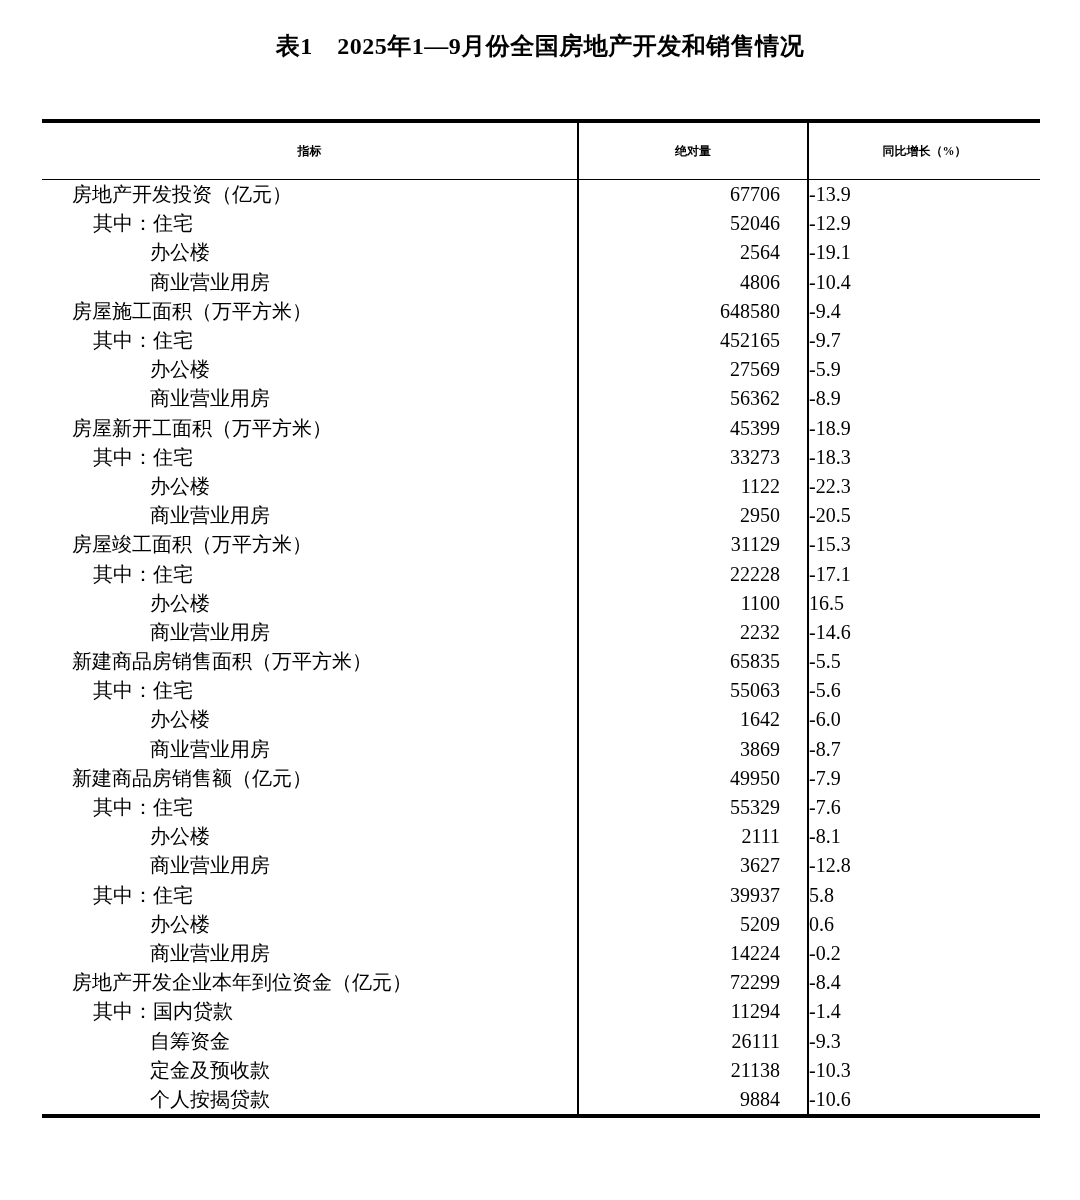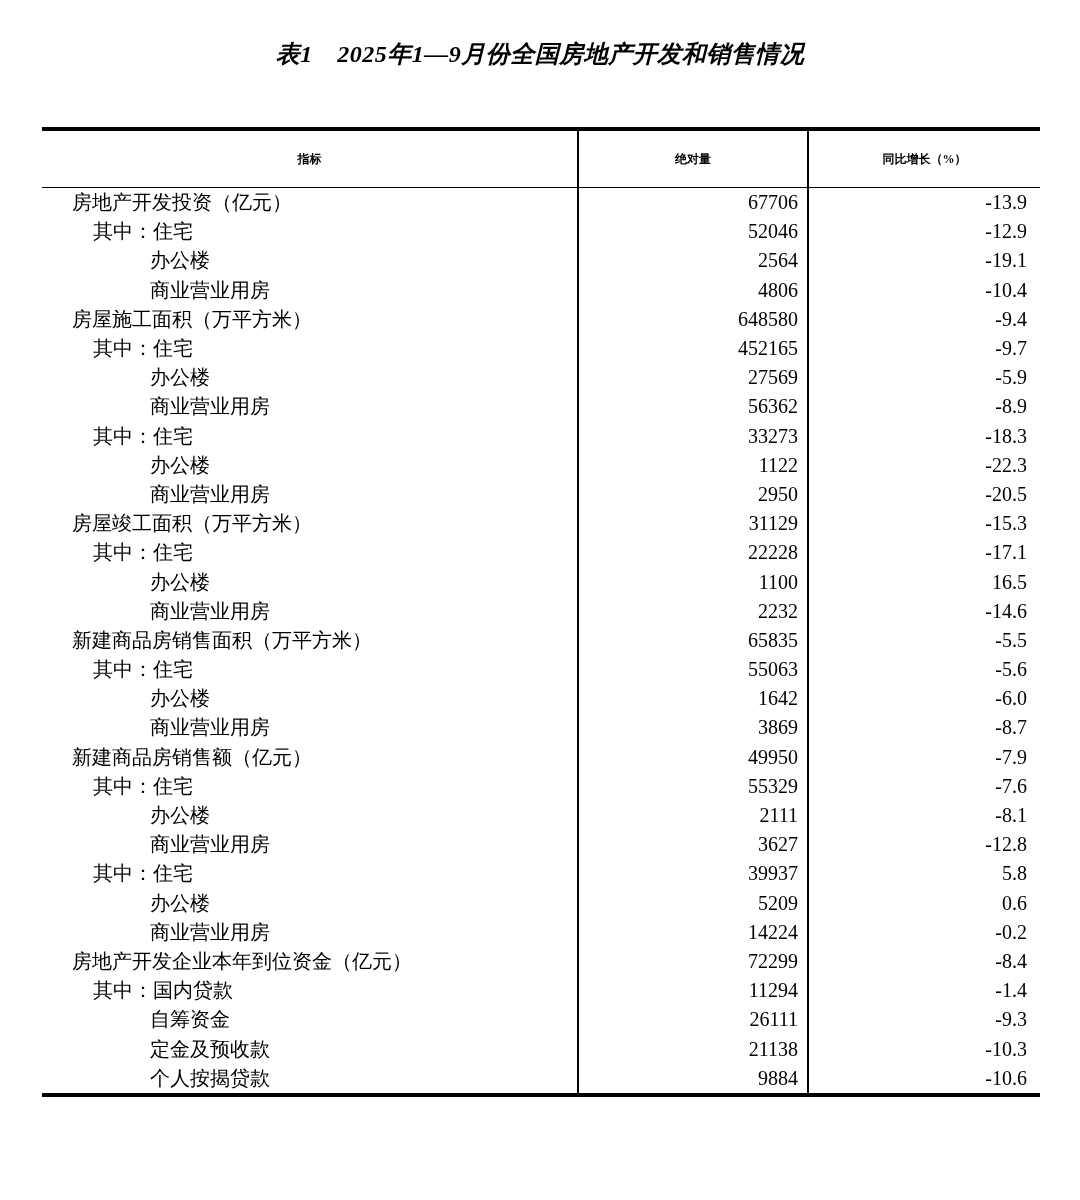--- a/index.html
+++ b/index.html
@@ -10,29 +10,28 @@
     font-family: "Liberation Serif", "DejaVu Serif", serif;
   }
   .page {
     position: relative;
     width: 1080px;
     height: 1200px;
     background: #ffffff;
     overflow: hidden;
   }
   .title {
-    margin: 16px;
+    margin: 8px;
     padding-top: 22px;
     height: 32px;
     line-height: 32px;
     text-align: center;
     font-size: 24px;
     font-weight: bold;
     letter-spacing: 0.5px;
-    font-style: italic;
   }
   table.stats-table {
     border-collapse: collapse;
     table-layout: fixed;
     width: 998px;
     margin: 57px 0 0 42px;
     border-top: 4px solid #000;
     border-bottom: 4px solid #000;
   }
   col.c-indicator { width: 536px; }
@@ -52,22 +51,22 @@
     font-size: 20px;
     vertical-align: middle;
     padding: 0;
     white-space: nowrap;
     overflow: hidden;
   }
   .b-left { border-left: 2px solid #000; }
   td.cell-label.indent-0 { padding-left: 30px; }
   td.cell-label.indent-1 { padding-left: 51px; }
   td.cell-label.indent-2 { padding-left: 108px; }
-  td.cell-abs { text-align: right; padding-right: 9px; }
-  td.cell-yoy { text-align: right; padding-right: 13px; margin-left: 8px; }
+  td.cell-abs { text-align: right; padding-right: 27px; }
+  td.cell-yoy { text-align: left; padding-right: 13px; margin-left: 8px; }
 </style>
 </head>
 <body>
 
 <div class="page">
 
   <h1 class="title">表1　2025年1—9月份全国房地产开发和销售情况</h1>
 
   <table class="stats-table">
     <colgroup>
@@ -117,20 +116,25 @@
           <td class="cell-label indent-2">办公楼</td>
           <td class="cell-abs b-left">27569</td>
           <td class="cell-yoy b-left">-5.9</td>
         </tr>
         <tr>
           <td class="cell-label indent-2">商业营业用房</td>
           <td class="cell-abs b-left">56362</td>
           <td class="cell-yoy b-left">-8.9</td>
         </tr>
         <tr>
+          <td class="cell-label indent-0">房屋新开工面积（万平方米）</td>
+          <td class="cell-abs b-left">45399</td>
+          <td class="cell-yoy b-left">-18.9</td>
+        </tr>
+        <tr>
           <td class="cell-label indent-1">其中：住宅</td>
           <td class="cell-abs b-left">33273</td>
           <td class="cell-yoy b-left">-18.3</td>
         </tr>
         <tr>
           <td class="cell-label indent-2">办公楼</td>
           <td class="cell-abs b-left">1122</td>
           <td class="cell-yoy b-left">-22.3</td>
         </tr>
         <tr>

